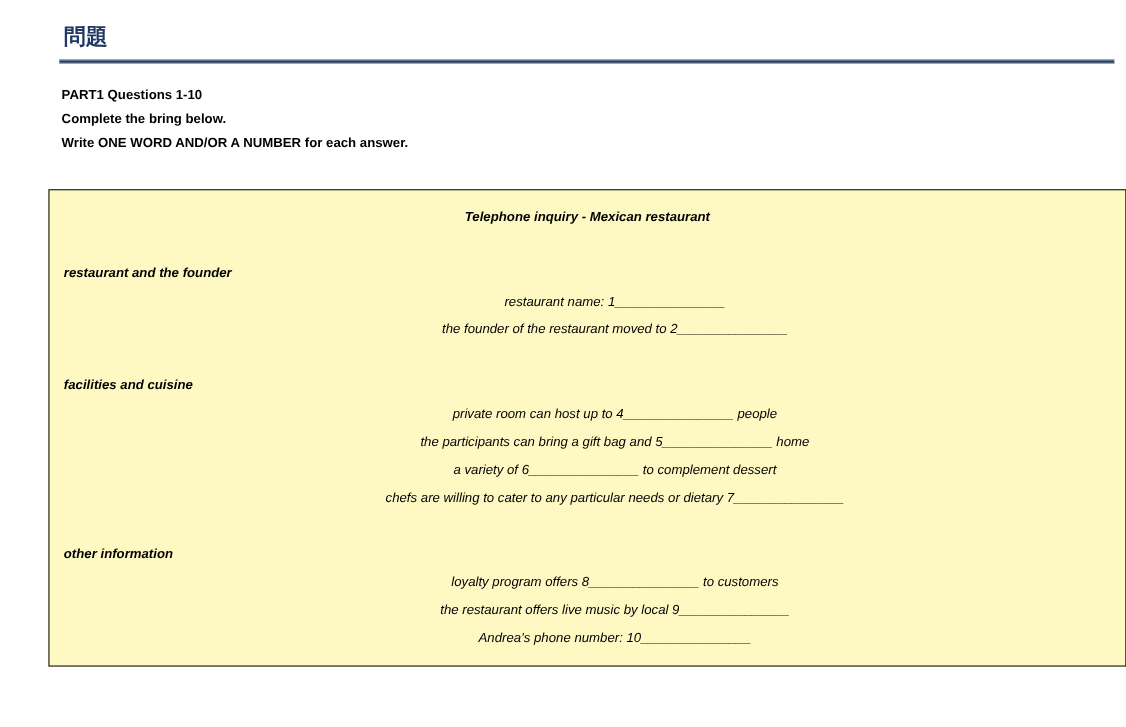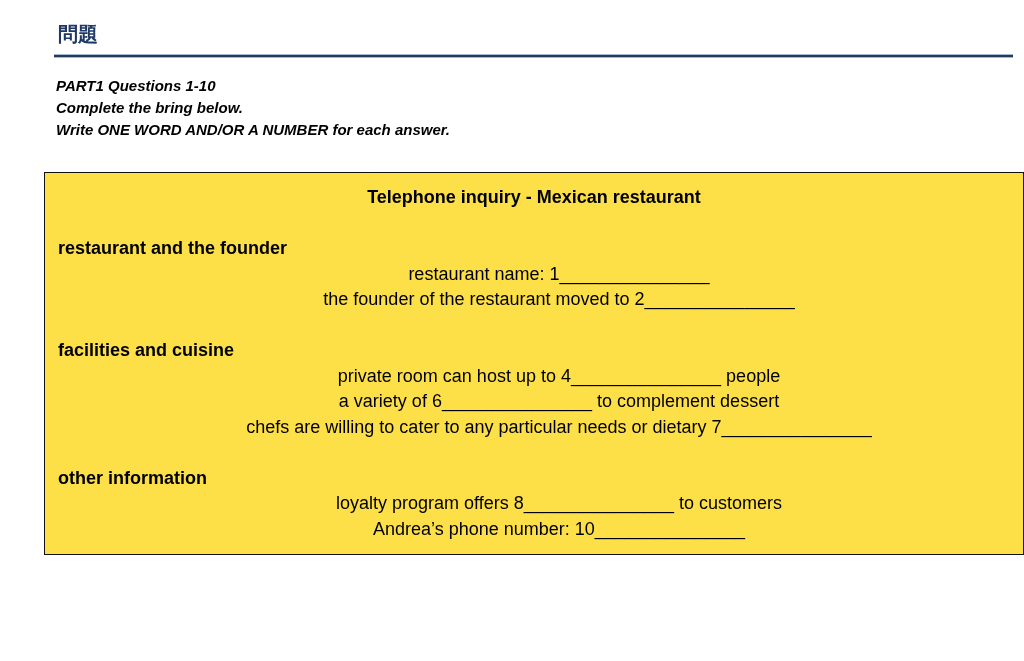--- a/index.html
+++ b/index.html
@@ -29,32 +29,32 @@
   }
   .header-rule {
     height: 4px;
     background: #223a5e;
     border-top: 1px solid #a9b9ce;
     border-bottom: 1px solid #a9b9ce;
     margin: 7px 11px 0 10px;
   }
   .instructions {
     margin: 17px 0 0 12px;
-    font-size: 15px;
+    font-size: 12px;
     font-weight: bold;
     line-height: 22px;
-    font-style: italic;
   }
   .notes-box {
     margin-top: 31px;
     border: 1.5px solid #111111;
     padding: 12px 13px;
-    font-size: 18px;
+    font-size: 12px;
     line-height: 25.5px;
-    background: #fde047;
+    background: #fef9c3;
+    font-style: italic;
   }
   .notes-title {
     text-align: center;
     font-weight: bold;
   }
   .line-spacer {
     height: 25.5px;
   }
   .section-heading {
     font-weight: bold;
@@ -88,25 +88,27 @@
     <div>
       <div class="section-heading">restaurant and the founder</div>
       <div class="note-line">restaurant name: 1_______________</div>
       <div class="note-line">the founder of the restaurant moved to 2_______________</div>
     </div>
     <div class="line-spacer"></div>
 
     <div>
       <div class="section-heading">facilities and cuisine</div>
       <div class="note-line">private room can host up to 4_______________ people</div>
+      <div class="note-line">the participants can bring a gift bag and 5_______________ home</div>
       <div class="note-line">a variety of 6_______________ to complement dessert</div>
       <div class="note-line">chefs are willing to cater to any particular needs or dietary 7_______________</div>
     </div>
     <div class="line-spacer"></div>
 
     <div>
       <div class="section-heading">other information</div>
       <div class="note-line">loyalty program offers 8_______________ to customers</div>
+      <div class="note-line">the restaurant offers live music by local 9_______________</div>
       <div class="note-line">Andrea’s phone number: 10_______________</div>
     </div>
   </div>
 
 </div>
 
 </body></html>

